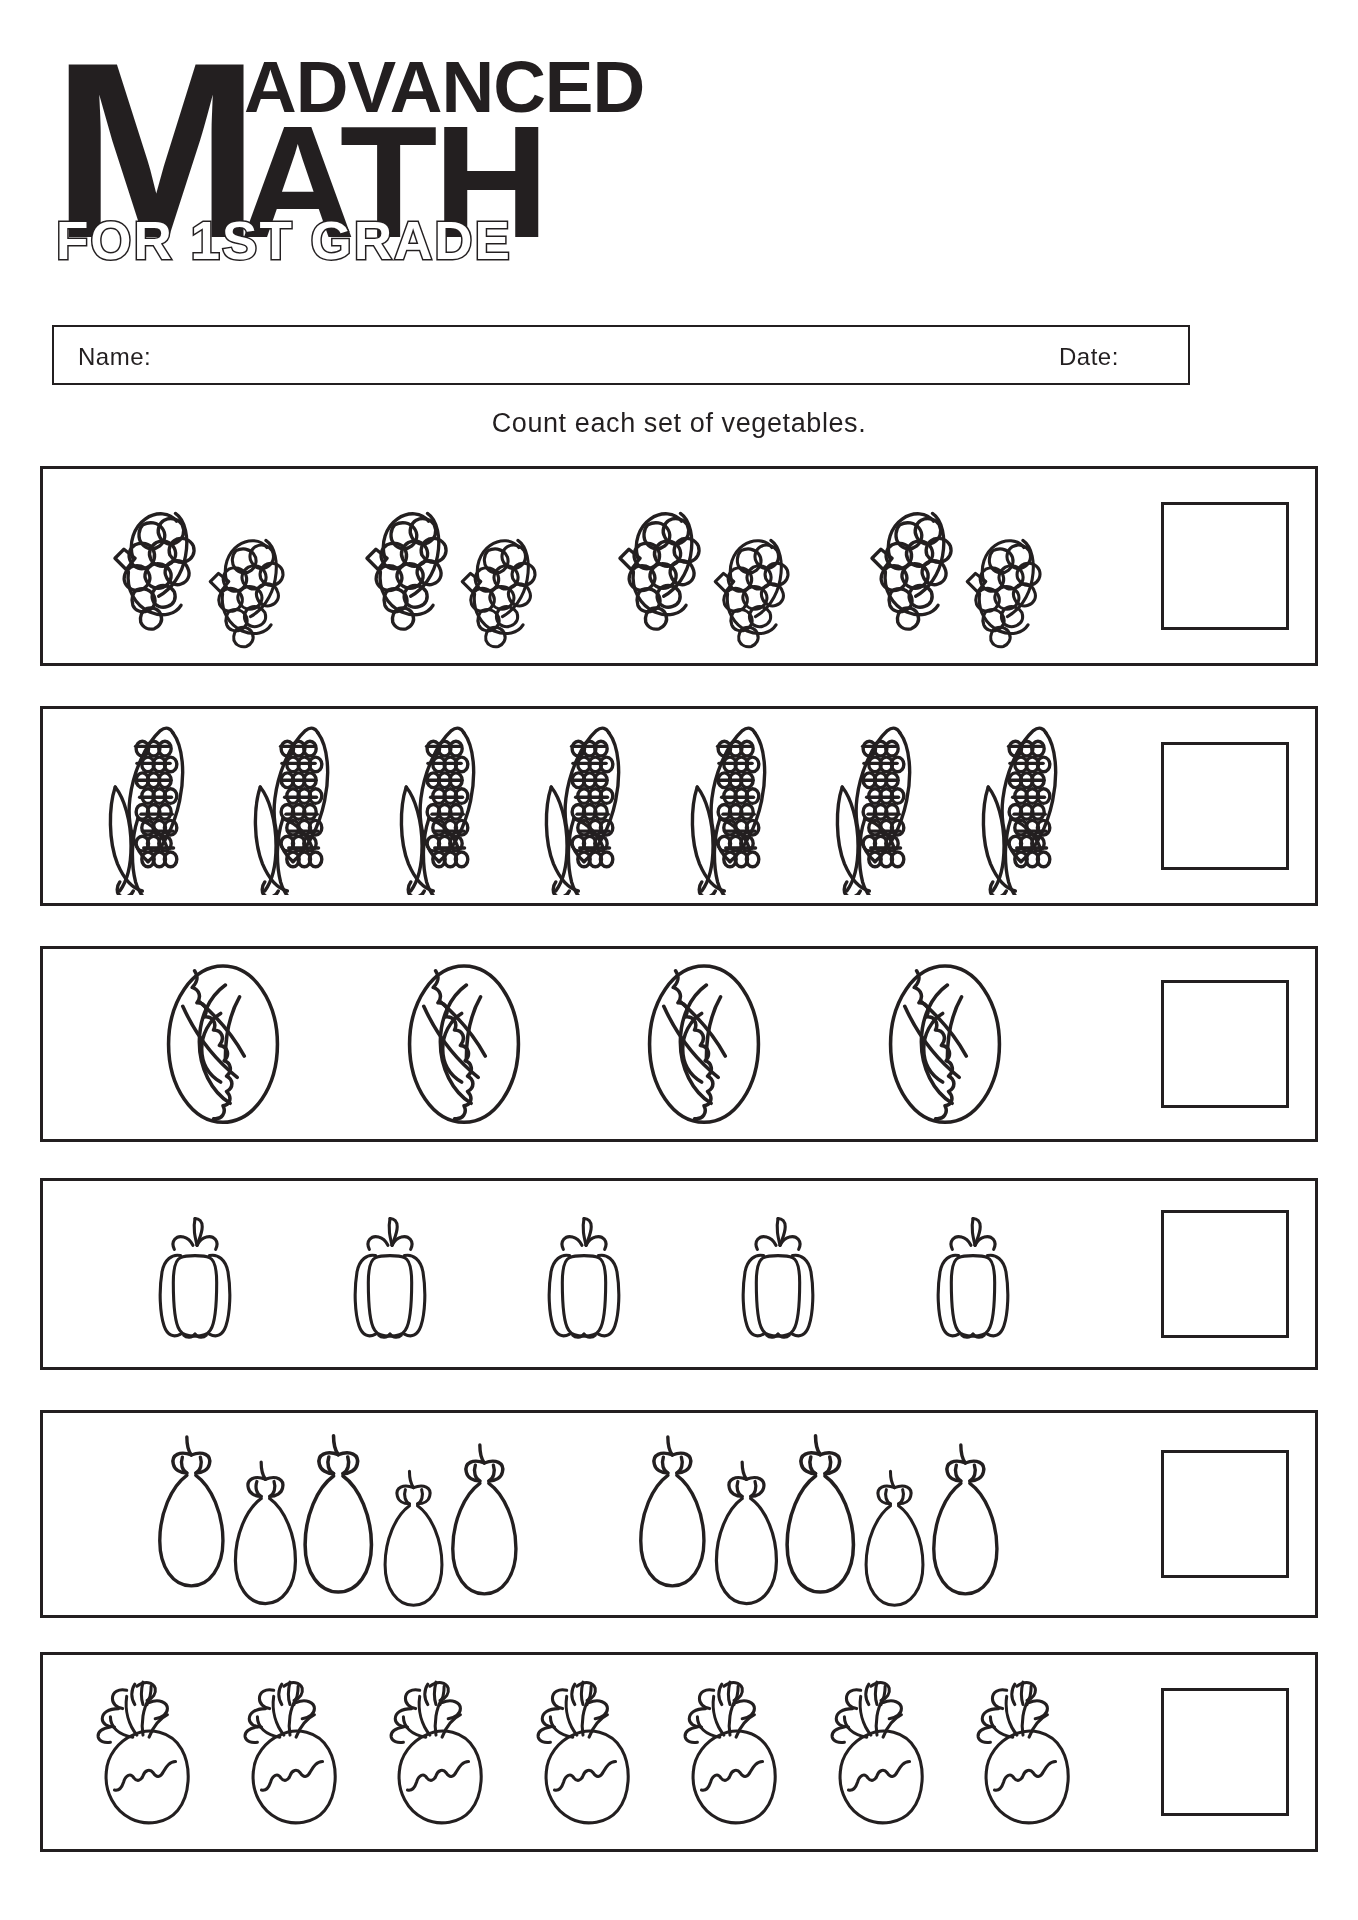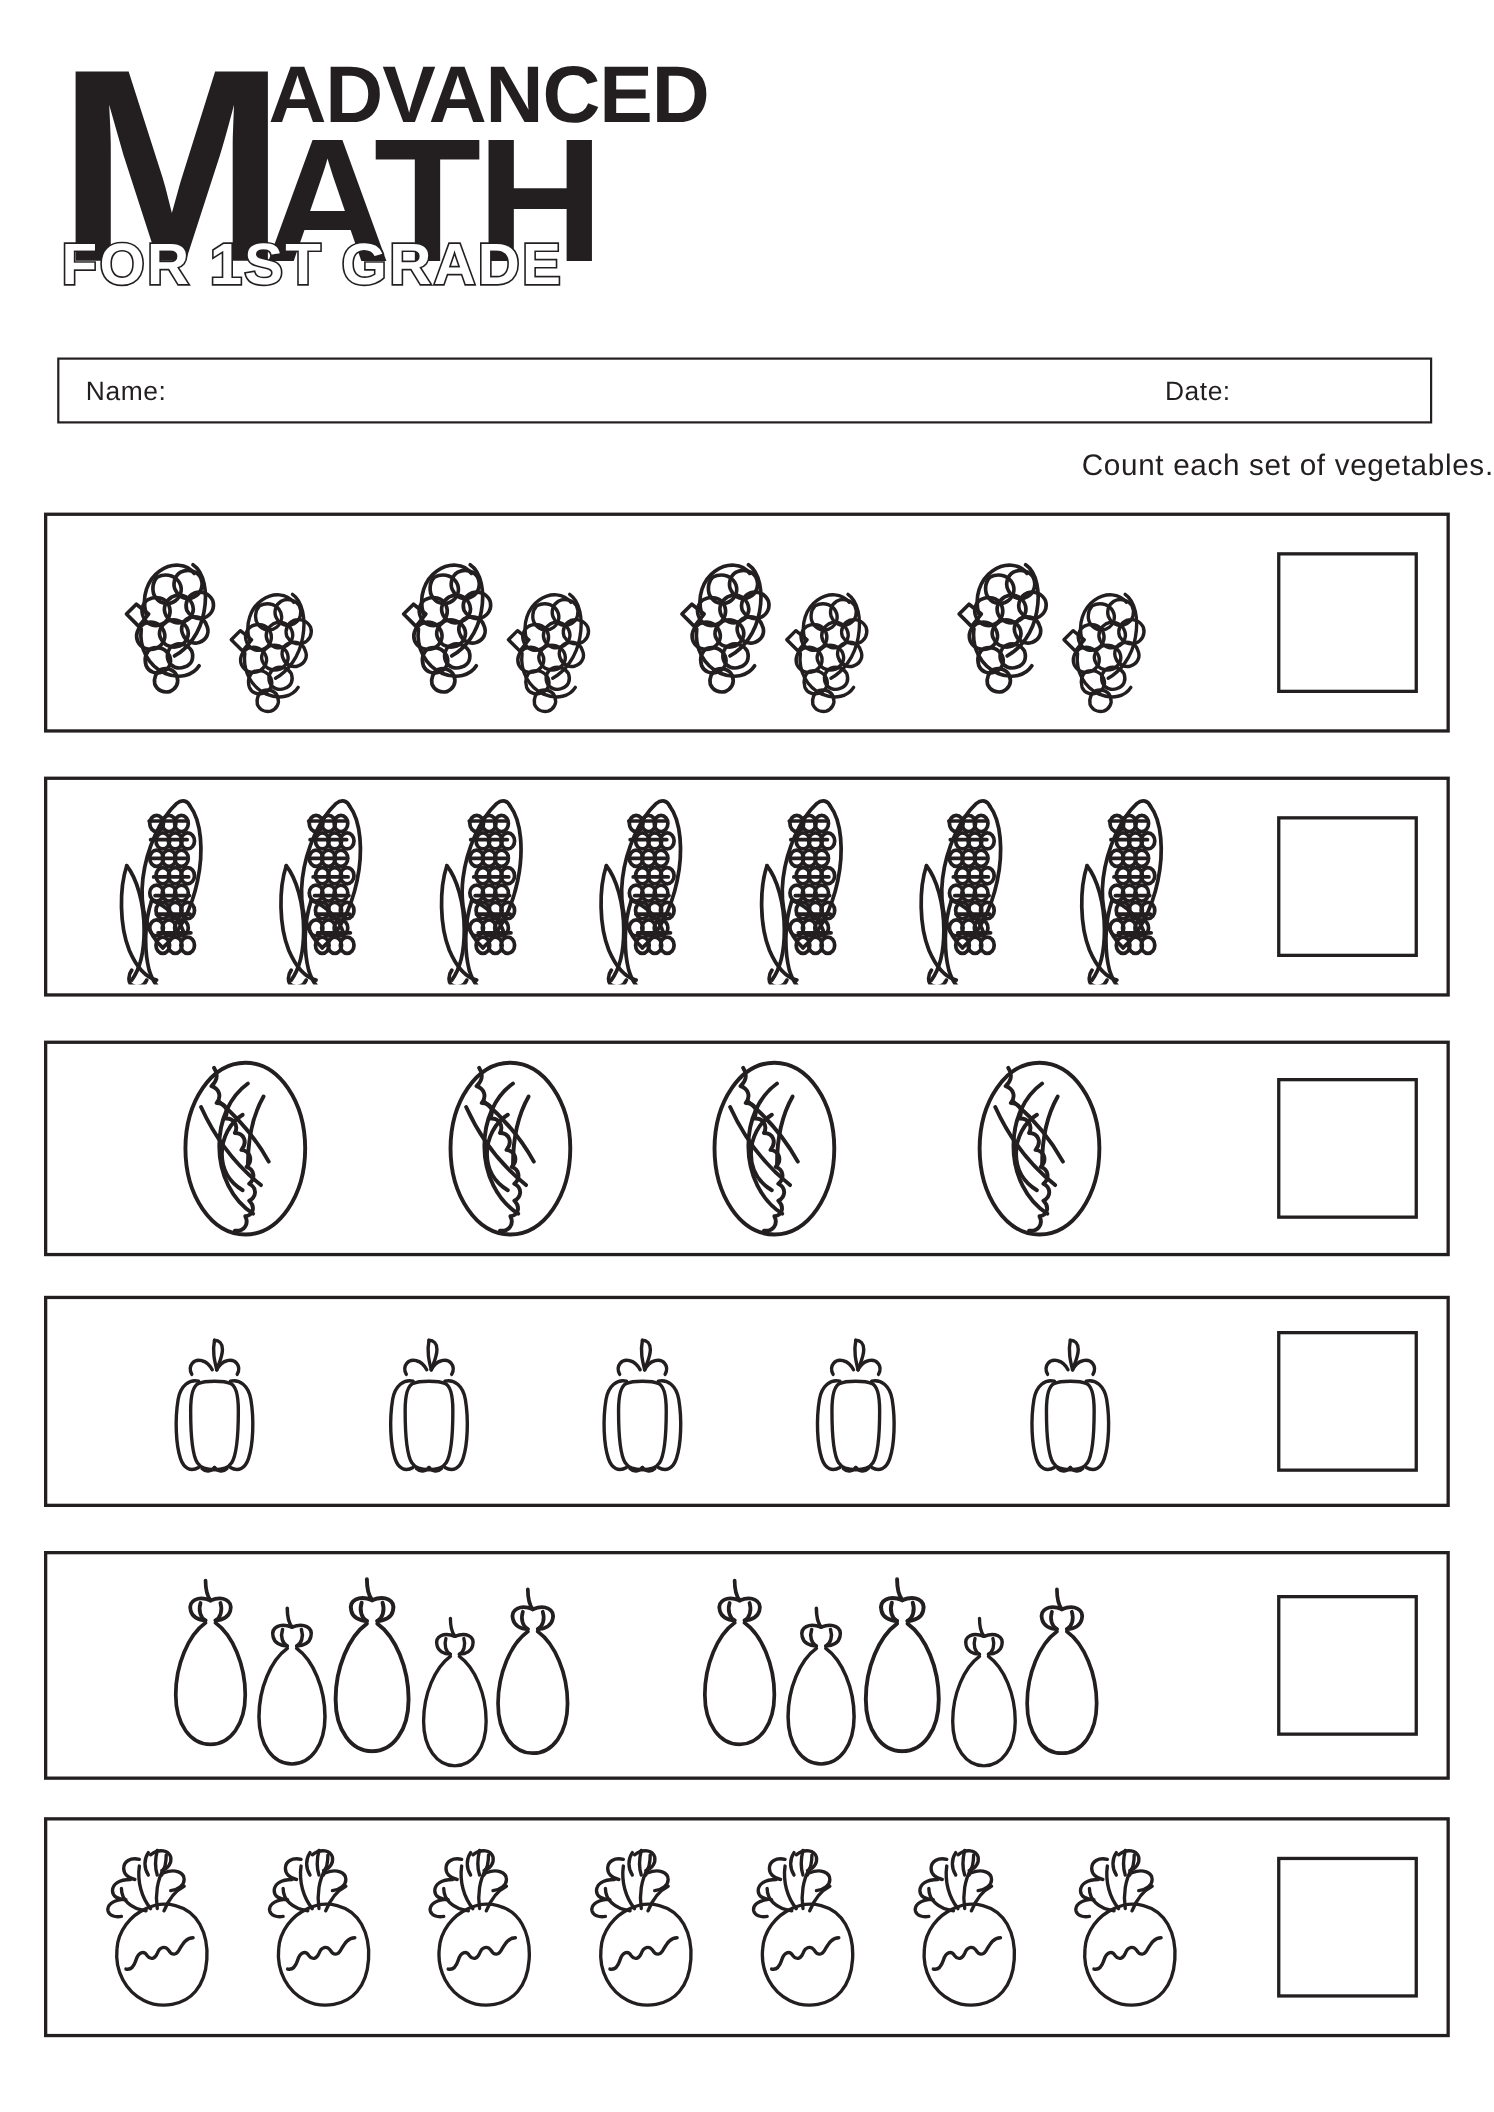--- a/index.html
+++ b/index.html
@@ -79,21 +79,21 @@
     paint-order: stroke fill;
     z-index: 4;
     white-space: nowrap;
   }
 
   
   .namedate-box {
     position: absolute;
     left: 52px;
     top: 325px;
-    width: 1250px;
+    width: 1138px;
     height: 60px;
     border: 2px solid #231f20;
     box-sizing: border-box;
   }
   .nd-name {
     position: absolute;
     left: 24px;
     top: 16px;
     font-size: 24px;
     letter-spacing: 0.5px;
@@ -107,21 +107,21 @@
     letter-spacing: 0.5px;
     color: #231f20;
   }
 
   
   .instruction {
     position: absolute;
     left: 0;
     top: 408px;
     width: 1358px;
-    text-align: right;
+    text-align: center;
     font-size: 27px;
     letter-spacing: 0.6px;
     color: #231f20;
   }
 
   
   .row {
     position: absolute;
     left: 40px;
     width: 1278px;

